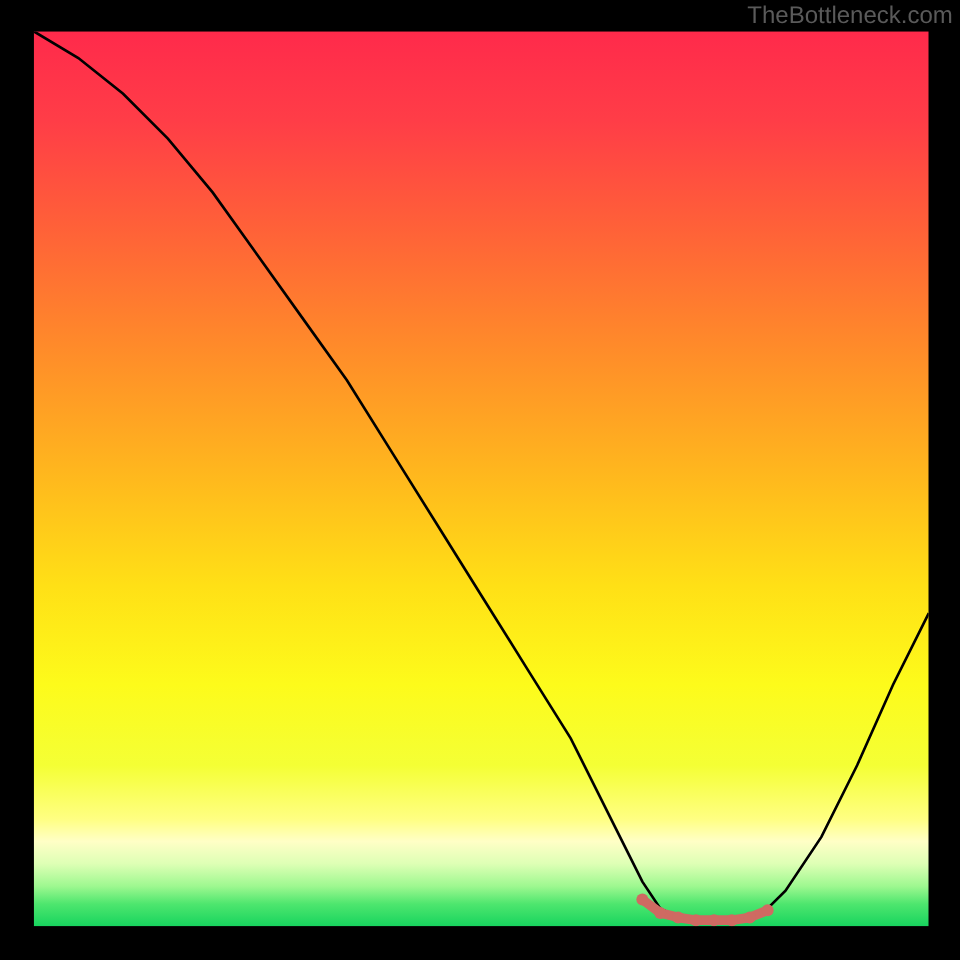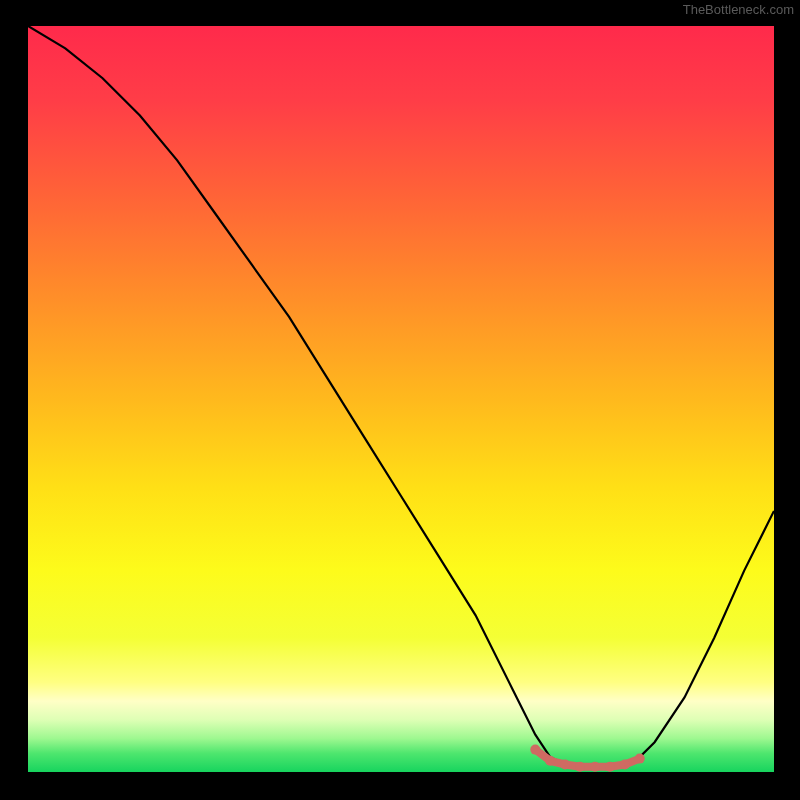--- a/index.html
+++ b/index.html
@@ -9,21 +9,21 @@
     width: 800px;
     height: 800px;
     position: relative;
     font-family: Arial, sans-serif;
   }
   .watermark {
     position: absolute;
     top: 2px;
     right: 6px;
     color: #5a5a5a;
-    font-size: 13px;
+    font-size: 20px;
     font-weight: 500;
     z-index: 10;
   }
   .plot-area {
     position: absolute;
     left: 28px;
     top: 26px;
     width: 746px;
     height: 746px;
     overflow: hidden;

